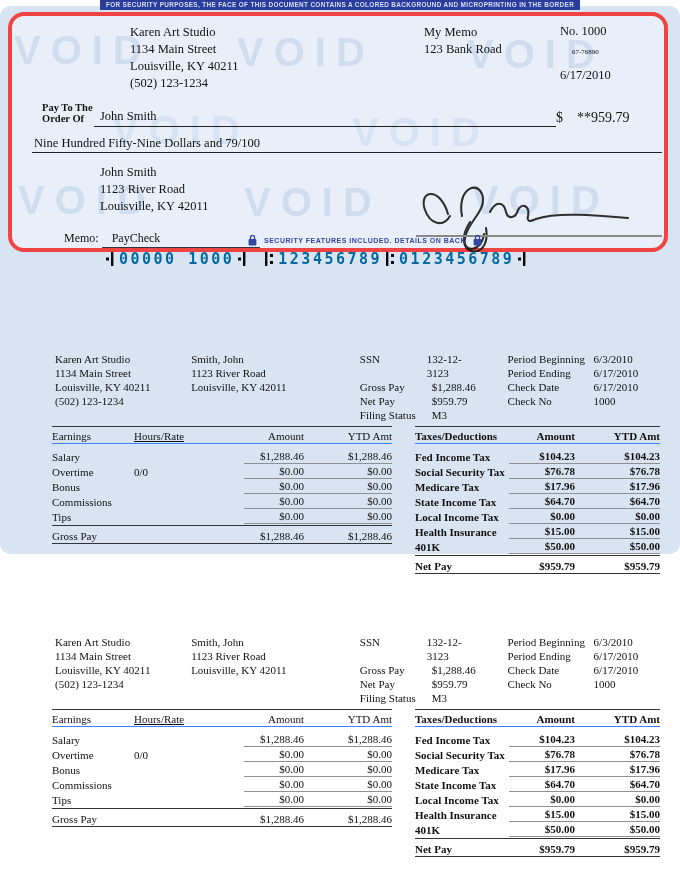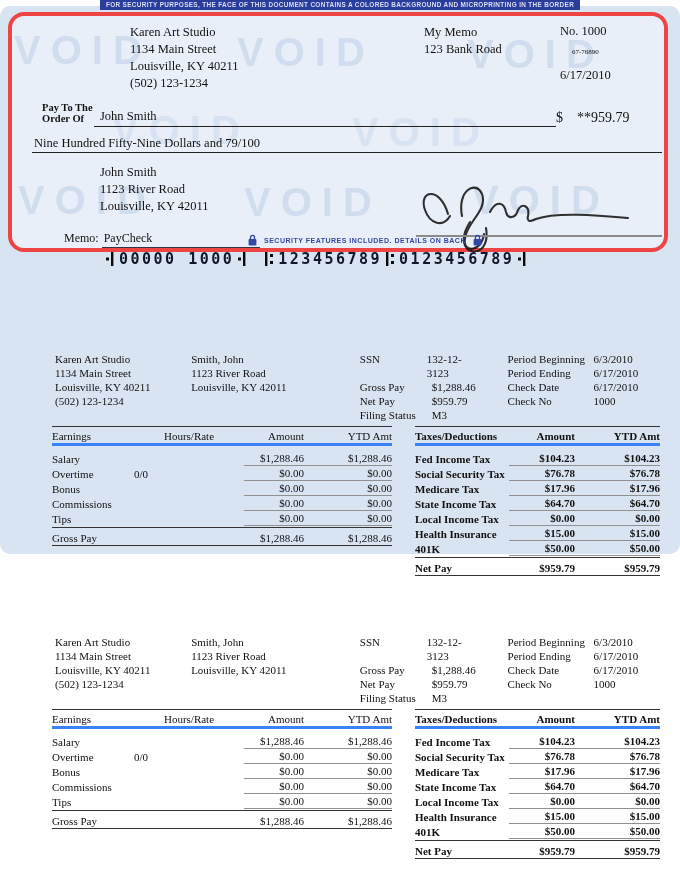--- a/index.html
+++ b/index.html
@@ -22,49 +22,49 @@
   .date{position:absolute;left:548px;top:52px;font-size:12.5px;}
   .payto{position:absolute;left:30px;top:86px;font-size:10.5px;font-weight:bold;line-height:11px;}
   .payee{position:absolute;left:88px;top:93px;font-size:12.5px;}
   .line{position:absolute;height:0;border-bottom:1.3px solid #222;}
   .amt{position:absolute;left:544px;top:94px;font-size:14px;}
   .amt .cur{margin-right:14px;}
   .words{position:absolute;left:22px;top:120px;font-size:12.5px;}
   .sig{position:absolute;left:398px;top:156px;}
   .sigline{position:absolute;left:404px;top:219px;width:246px;border-bottom:2px solid #8a8a8a;}
   .memo{position:absolute;left:52px;top:215px;font-size:12px;}
-  .memo .b{margin-right:2px;}
+  .memo .b{margin-right:10px;}
   .security{position:absolute;left:236px;top:218px;display:flex;align-items:center;gap:7px;}
   .security .txt{font-family:"Liberation Sans", sans-serif;font-size:7px;font-weight:bold;
                  color:#3348a5;letter-spacing:.5px;white-space:nowrap;}
   
   .micr{position:absolute;left:106px;top:250px;display:flex;align-items:center;gap:4px;
-        font-family:"DejaVu Sans Mono", monospace;font-size:15px;font-weight:bold;letter-spacing:2.5px;color:#0f172a;}
+        font-family:"DejaVu Sans Mono", monospace;font-size:15px;font-weight:bold;letter-spacing:2.5px;color:#0369a1;}
   .micr .gap{width:10px;}
   
   .stub{position:absolute;left:0;width:680px;font-size:11px;line-height:14px;}
   .stub1{top:352px;}
   .stub2{top:635px;}
   .stub-head{display:flex;padding-left:55px;}
   .sh-col1{width:150px;}
   .sh-col2{width:155px;}
   .pairs{width:132px;margin-left:28px;}
   .pairs.periods{width:190px;}
   .pair{display:flex;}
   .pair .pl{width:72px;}
   .periods .pl{width:86px;}
   .tables{display:flex;margin-top:4px;padding-left:52px;gap:23px;}
   .tbl{width:340px;}
   .tbl.ded{width:245px;font-weight:bold;}
   .trow{display:flex;height:15px;align-items:flex-end;}
-  .thead{border-top:1px solid #333;border-bottom:3px solid #3b82f6;height:16px;margin-bottom:5px;}
+  .thead{border-top:1px solid #333;border-bottom:1px solid #3b82f6;height:16px;margin-bottom:5px;}
   .ttotal{border-top:1px solid #333;border-bottom:1px solid #333;height:17px;margin-top:1px;}
   .c-lab{flex:1;}
   .c-hr{width:110px;text-align:left;}
-  .c-hr.hd{text-align:center;}
+  .c-hr.hd{text-align:left;text-decoration:underline;}
   .c-amt{width:60px;text-align:right;}
   .c-ytd{width:88px;text-align:right;}
   .ded .c-amt{width:66px;}
   .ded .c-ytd{width:85px;}
   .uc{border-bottom:1px solid #909090;}
   svg{display:block;}
 </style>
 </head>
 <body>
 

